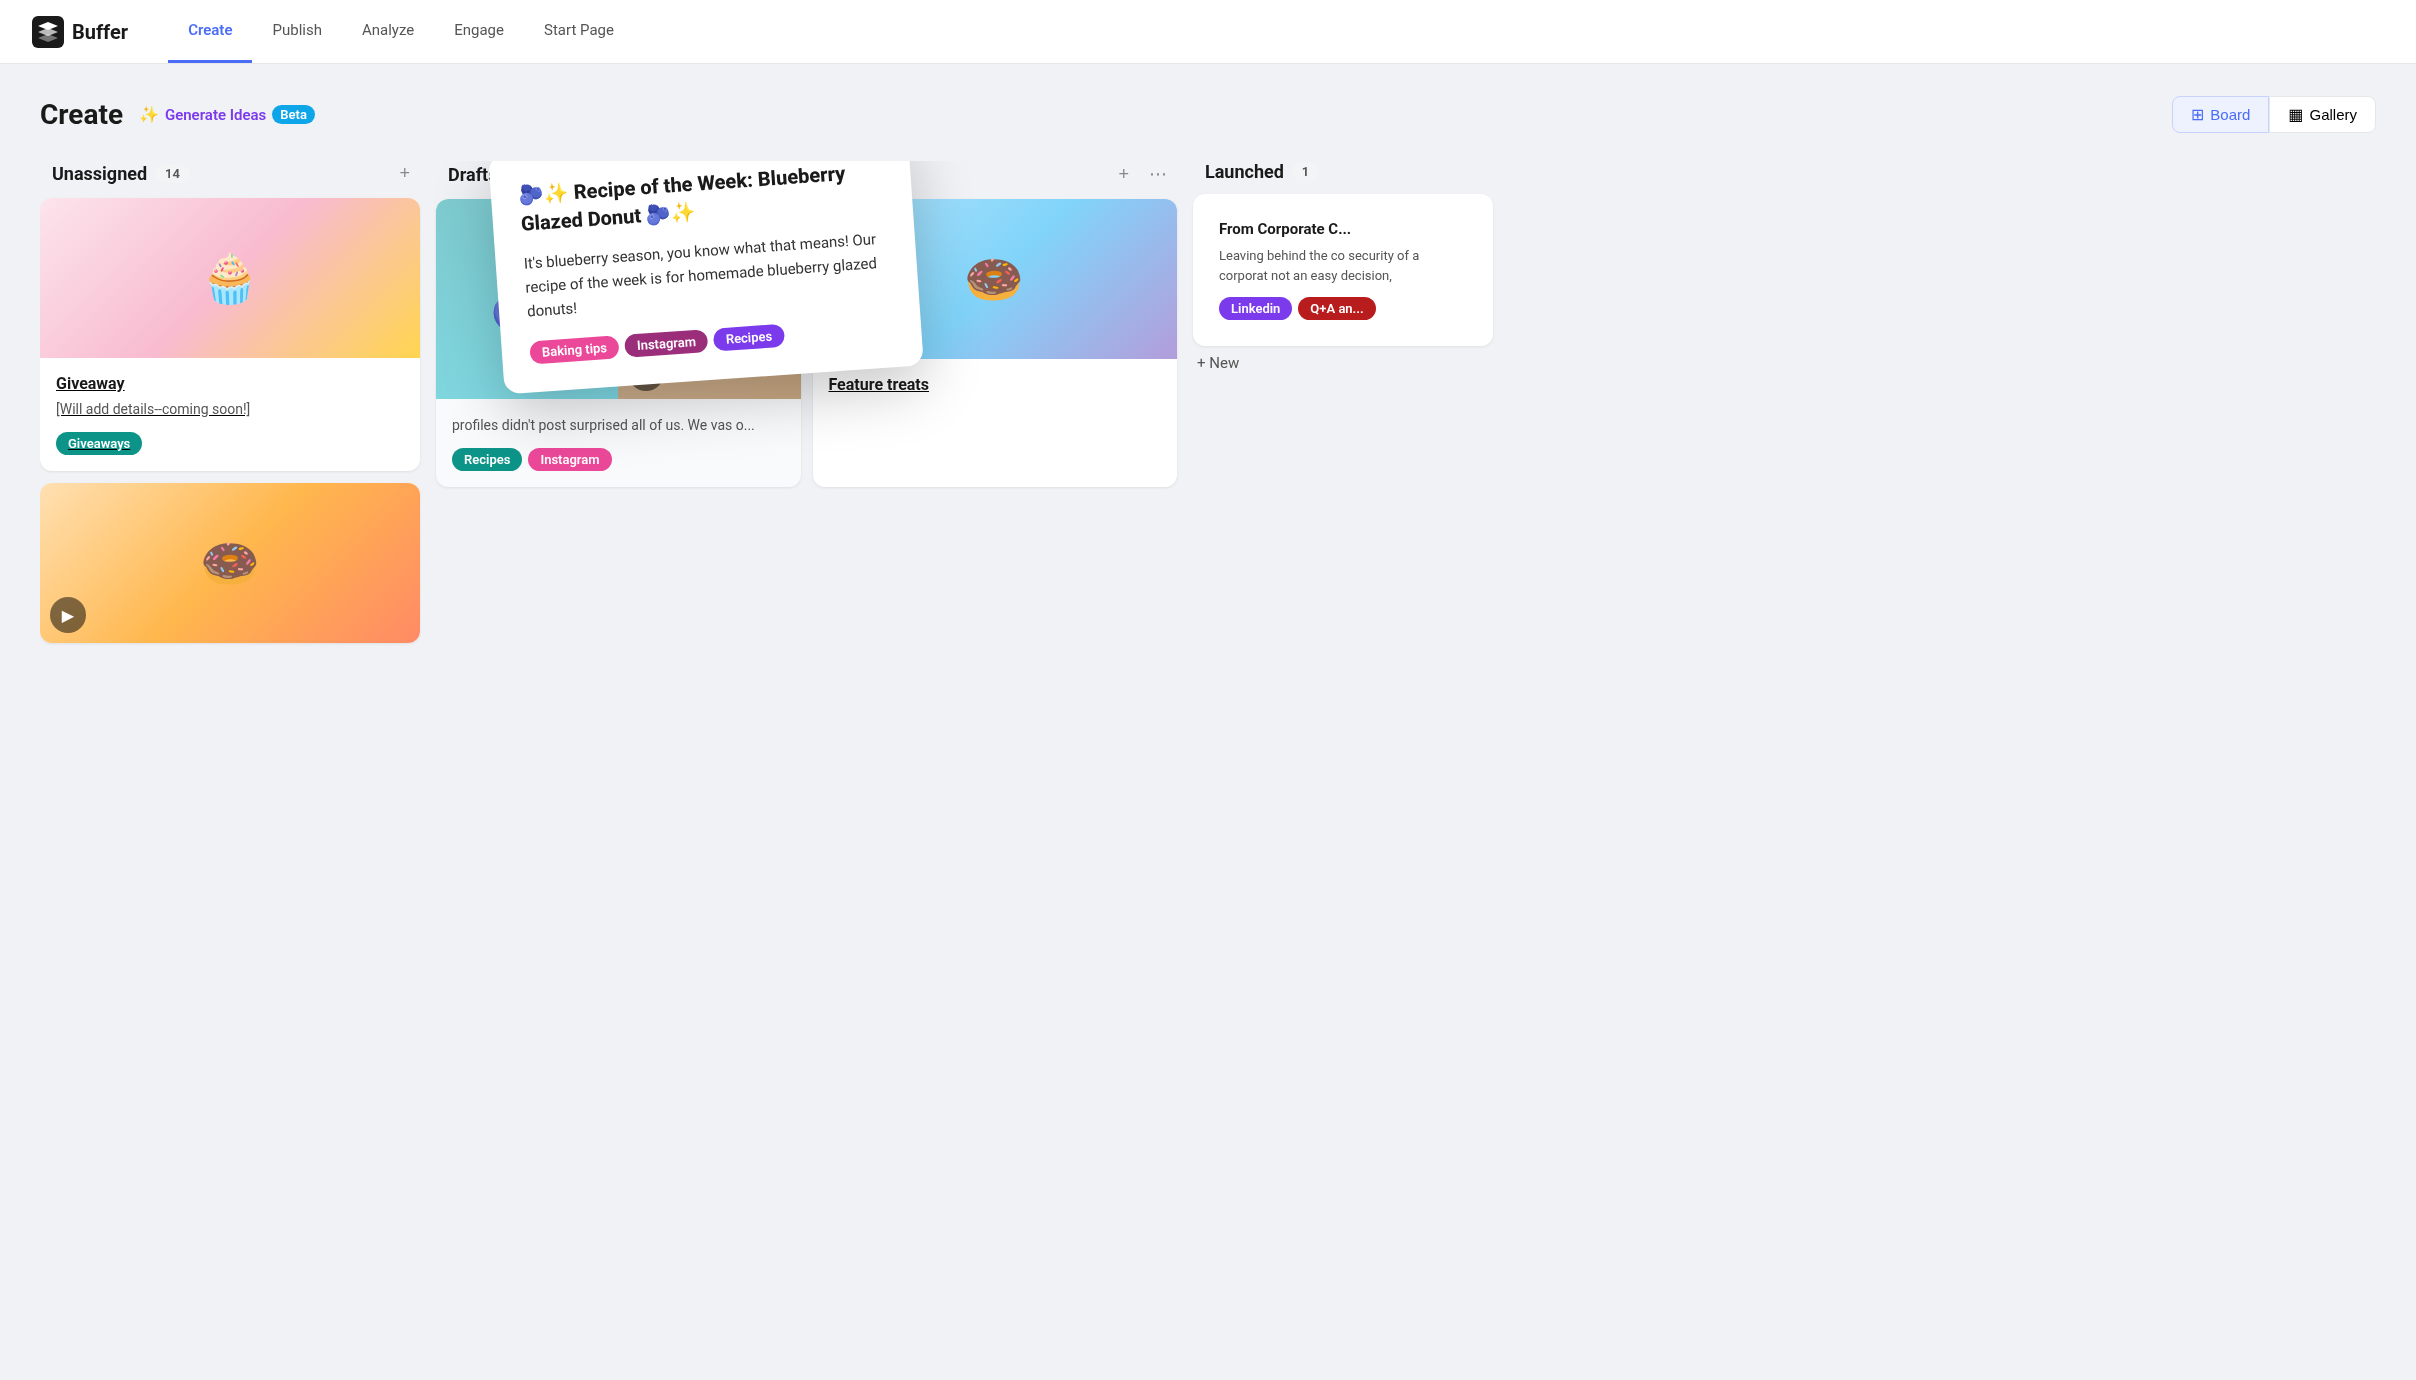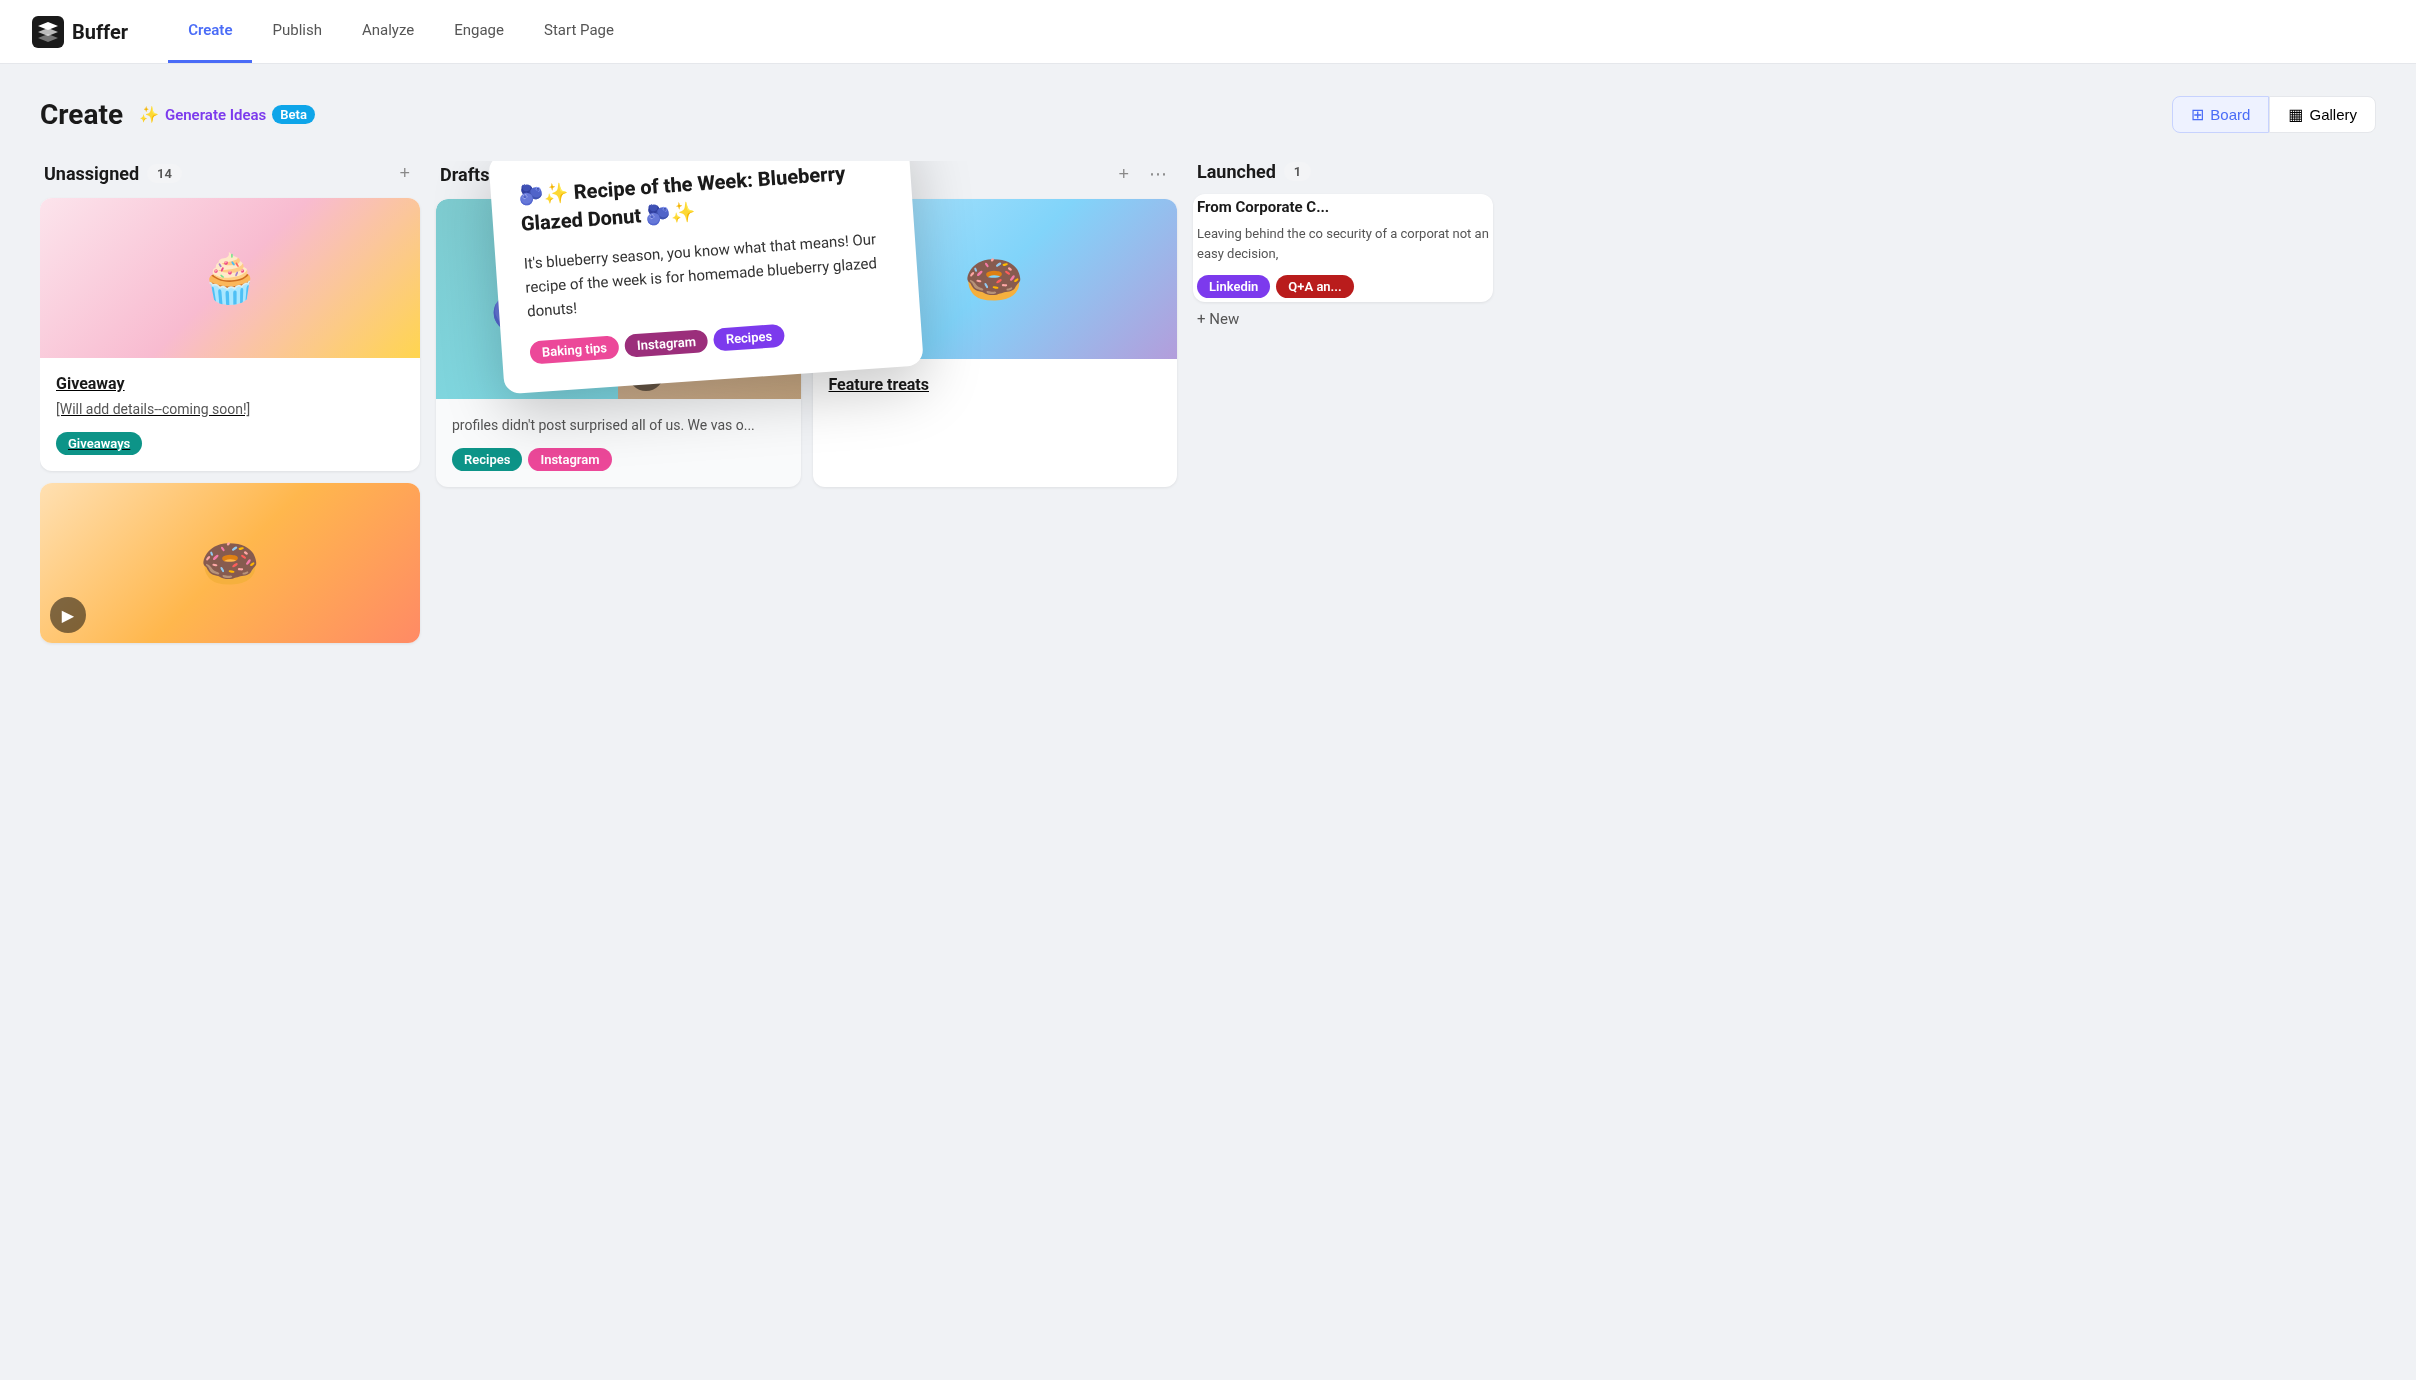--- a/index.html
+++ b/index.html
@@ -24,21 +24,21 @@
     .view-toggle { display: flex; gap: 0; }
     .view-btn { display: flex; align-items: center; gap: 6px; padding: 8px 18px; font-size: 15px; font-weight: 500; cursor: pointer; border: 1px solid #e5e7eb; background: #fff; }
     .view-btn.active { background: #eef2ff; color: #4a6cf7; border-color: #c7d2fe; }
     .view-btn:first-child { border-radius: 8px 0 0 8px; }
     .view-btn:last-child { border-radius: 0 8px 8px 0; }
 
     
     .board { display: flex; gap: 16px; align-items: flex-start; overflow-x: auto; }
     .column { min-width: 380px; width: 380px; }
     .column-header { display: flex; align-items: center; gap: 8px; margin-bottom: 12px; padding: 0 4px; }
-    .column-title { font-size: 18px; font-weight: 700; color: #1a1a1a; }
+    .column-title { font-size: 18px; font-weight: 700; color: #1a1a1a; margin-left: 8px; }
     .column-count { background: #f3f4f6; color: #555; font-size: 13px; font-weight: 600; padding: 2px 10px; border-radius: 20px; }
     .column-actions { margin-left: auto; display: flex; gap: 8px; }
     .col-action-btn { background: none; border: none; cursor: pointer; color: #888; font-size: 18px; padding: 2px 6px; border-radius: 4px; }
 
     
     .card { background: #fff; border-radius: 12px; margin-bottom: 12px; overflow: hidden; box-shadow: 0 1px 3px rgba(0,0,0,0.08); }
     .card-body { padding: 16px; text-decoration: underline; }
     .card-title { font-size: 16px; font-weight: 700; color: #1a1a1a; margin-bottom: 6px; }
     .card-desc { font-size: 14px; color: #555; margin-bottom: 12px; line-height: 1.5; }
     .tags { display: flex; gap: 6px; flex-wrap: wrap; }
@@ -46,21 +46,21 @@
     .tag-teal { background: #0d9488; }
     .tag-pink { background: #ec4899; }
     .tag-purple { background: #7c3aed; }
     .tag-green { background: #b91c1c; }
 
     
     .card-img-wrapper { position: relative; }
     .video-icon-overlay { position: absolute; bottom: 10px; left: 10px; background: rgba(0,0,0,0.5); border-radius: 50%; width: 36px; height: 36px; display: flex; align-items: center; justify-content: center; color: #fff; font-size: 16px; }
 
     
-    .launched-card { background: #fff; border-radius: 12px; padding: 4px; box-shadow: 0 1px 3px rgba(0,0,0,0.08); }
+    .launched-card { background: #fff; border-radius: 12px; padding: 26px; box-shadow: 0 1px 3px rgba(0,0,0,0.08); }
     .launched-card-title { font-size: 15px; font-weight: 700; color: #1a1a1a; margin-bottom: 8px; }
     .launched-card-desc { font-size: 13px; color: #555; line-height: 1.5; margin-bottom: 12px; }
 
     
     .new-btn { display: flex; align-items: center; gap: 6px; color: #555; font-size: 15px; cursor: pointer; padding: 8px 4px; }
 
     
     .cupcake-img { width: 100%; height: 160px; background: linear-gradient(135deg, #fce4ec 0%, #f8bbd0 50%, #ffd54f 100%); display: flex; align-items: center; justify-content: center; font-size: 48px; }
     .donut-img { width: 100%; height: 160px; background: linear-gradient(135deg, #ffe0b2 0%, #ffb74d 50%, #ff8a65 100%); display: flex; align-items: center; justify-content: center; font-size: 48px; }
     .donut2-img { width: 100%; height: 160px; background: linear-gradient(135deg, #b3e5fc 0%, #81d4fa 50%, #b39ddb 100%); display: flex; align-items: center; justify-content: center; font-size: 48px; }

